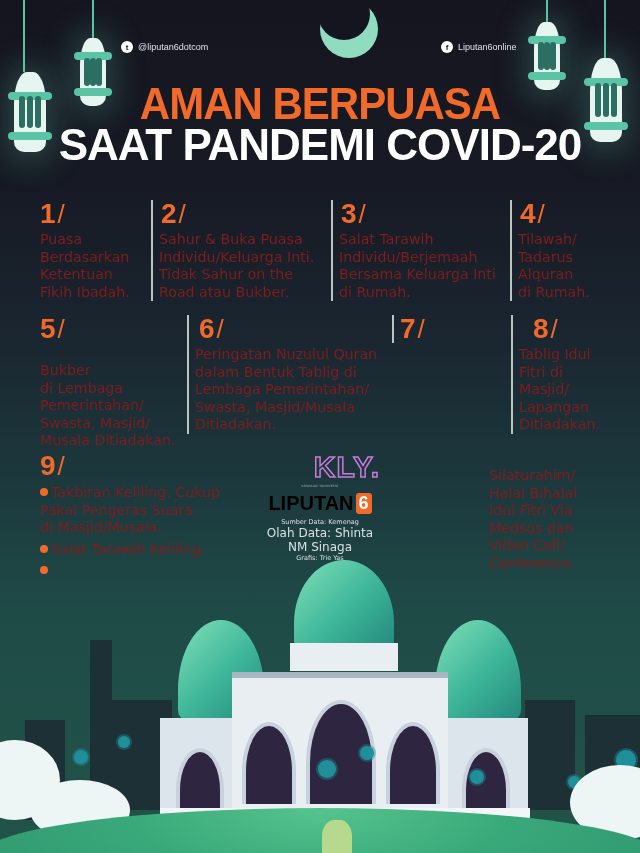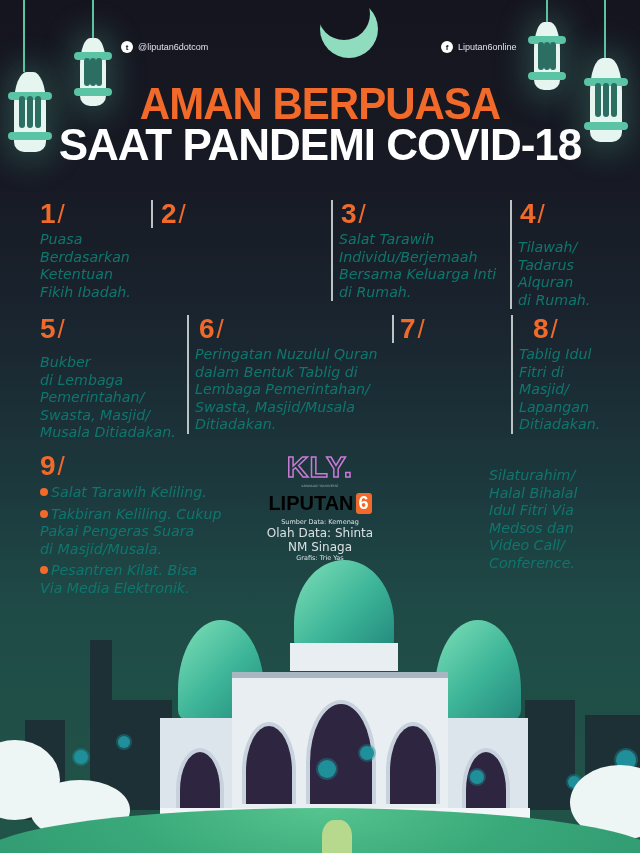--- a/index.html
+++ b/index.html
@@ -16,21 +16,21 @@
   .social { font-size:9px; color:#dfe3e8; display:flex; align-items:center; gap:5px; font-family:"Liberation Sans", sans-serif; }
   .social .ic { width:12px; height:12px; border-radius:50%; background:#fff; color:#15151f; font-size:8px; font-weight:bold; display:flex; align-items:center; justify-content:center; }
 
   
   .title1 { left:0; width:640px; top:80px; text-align:center; font-family:"Liberation Sans", sans-serif; font-weight:bold; font-size:42px; color:#f26a2a; letter-spacing:-1px; transform:scaleY(1.05); }
   .title2 { left:0; width:640px; top:120px; text-align:center; font-family:"Liberation Sans", sans-serif; font-weight:bold; font-size:44px; color:#ffffff; letter-spacing:-1px; }
 
   
   .num { font-family:"Liberation Sans", sans-serif; font-weight:bold; font-size:28px; color:#f26a2a; line-height:28px; }
   .num .slash { font-weight:normal; font-size:26px; margin-left:2px; }
-  .item-text { font-size:14.2px; line-height:17.5px; color:#0f766e; white-space:pre-line;font-style:italic; }
+  .item-text { font-size:14.2px; line-height:17.5px; color:#7f1d1d; white-space:pre-line; }
   .bar { border-left:2px solid #b9c4c3; padding-left:6px; }
 
   .lantern-rope { width:2px; background:#5bc4a4; }
   .lantern { background:#e7f5f1; border-radius:40% 40% 10px 10px; box-shadow:0 0 30px 10px rgba(91,196,164,0.25); }
   .lantern .cap { position:absolute; left:-6px; right:-6px; height:8px; background:#5bc4a4; border-radius:4px; }
   .lantern .slot { position:absolute; top:30%; width:6px; height:40%; background:#2d6e62; border-radius:3px; }
 
   .bullet { display:inline-block; width:8px; height:8px; border-radius:50%; background:#f26a2a; margin-right:3px; vertical-align:1px; }
 
   
@@ -84,50 +84,54 @@
 <div class="abs social" style="left:121px;top:41px;">
   <span class="ic">t</span>
   <span>@liputan6dotcom</span>
 </div>
 <div class="abs social" style="left:441px;top:41px;">
   <span class="ic">f</span>
   <span>Liputan6online</span>
 </div>
 
 <div class="abs title1">AMAN BERPUASA</div>
-<div class="abs title2">SAAT PANDEMI COVID-18</div>
+<div class="abs title2">SAAT PANDEMI COVID-20</div>
 
 <div class="abs" style="left:40px;top:200px;">
   <div class="num"><span>1</span><span class="slash">/</span></div>
   <div class="item-text" style="margin-top:3px;">Puasa
 Berdasarkan
 Ketentuan
 Fikih Ibadah.</div>
 </div>
 <div class="abs bar" style="left:151px;top:200px;">
   <div class="num" style="margin-left:2px;"><span>2</span><span class="slash">/</span></div>
+  <div class="item-text" style="margin-top:3px;">Sahur &amp; Buka Puasa
+Individu/Keluarga Inti.
+Tidak Sahur on the
+Road atau Bukber.</div>
 </div>
 <div class="abs bar" style="left:331px;top:200px;">
   <div class="num" style="margin-left:2px;"><span>3</span><span class="slash">/</span></div>
   <div class="item-text" style="margin-top:3px;">Salat Tarawih
 Individu/Berjemaah
 Bersama Keluarga Inti
 di Rumah.</div>
 </div>
 <div class="abs bar" style="left:510px;top:200px;">
   <div class="num" style="margin-left:2px;"><span>4</span><span class="slash">/</span></div>
-  <div class="item-text" style="margin-top:11px;">Tilawah/
+  <div class="item-text" style="margin-top:3px;">Tilawah/
 Tadarus
 Alquran
 di Rumah.</div>
 </div>
 
 <div class="abs" style="left:40px;top:315px;">
   <div class="num"><span>5</span><span class="slash">/</span></div>
-  <div class="item-text" style="margin-top:11px;">Bukber
+  <div class="item-text" style="margin-top:19px;">Bukber
 di Lembaga
 Pemerintahan/
 Swasta, Masjid/
 Musala Ditiadakan.</div>
 </div>
 <div class="abs bar" style="left:187px;top:315px;">
   <div class="num" style="margin-left:4px;"><span>6</span><span class="slash">/</span></div>
   <div class="item-text" style="margin-top:3px;">Peringatan Nuzulul Quran
 dalam Bentuk Tablig di
 Lembaga Pemerintahan/
@@ -141,30 +145,29 @@
   <div class="num" style="margin-left:14px;"><span>8</span><span class="slash">/</span></div>
   <div class="item-text" style="margin-top:3px;">Tablig Idul
 Fitri di
 Masjid/
 Lapangan
 Ditiadakan.</div>
 </div>
 
 <div class="abs" style="left:40px;top:452px;width:220px;">
   <div class="num"><span>9</span><span class="slash">/</span></div>
-  <div class="item-text" style="margin-top:4px;"><span class="bullet"></span><span>Salat Tarawih Keliling.</span></div>
   <div class="item-text" style="margin-top:4px;"><span class="bullet"></span><span>Takbiran Keliling. Cukup
 Pakai Pengeras Suara
 di Masjid/Musala.</span></div>
-  <div class="item-text" style="margin-top:4px;"><span class="bullet"></span><span>Pesantren Kilat. Bisa
-Via Media Elektronik.</span></div>
+  <div class="item-text" style="margin-top:4px;"><span class="bullet"></span><span>Salat Tarawih Keliling.</span></div>
+  <div class="item-text" style="margin-top:4px;"><span class="bullet"></span></div>
 </div>
 
 <div class="abs" style="left:260px;top:452px;width:120px;text-align:center;">
-  <div style="font-family:'Liberation Sans',sans-serif;font-size:30px;font-weight:bold;color:transparent;-webkit-text-stroke:1.5px #c87ad6;letter-spacing:1px;line-height:30px;">KLY.</div>
+  <div style="font-family:'Liberation Sans',sans-serif;font-size:30px;font-weight:bold;color:transparent;-webkit-text-stroke:1.5px #c87ad6;letter-spacing:1px;line-height:30px;text-align:right;">KLY.</div>
   <div style="font-size:3px;color:#9aa;margin-top:2px;">KAPANLAGI YOUNIVERSE</div>
   <div style="margin-top:4px;display:flex;justify-content:center;align-items:center;gap:2px;">
     <span style="font-family:'Liberation Sans',sans-serif;font-weight:bold;font-size:20px;color:#000000;">LIPUTAN</span>
     <span style="font-family:'Liberation Sans',sans-serif;font-weight:bold;font-size:18px;color:#fff;background:#f26a2a;border-radius:3px;padding:0 3px;line-height:21px;">6</span>
   </div>
   <div style="font-size:6.5px;color:#d9e0e2;margin-top:3px;">Sumber Data: Kemenag</div>
   <div style="font-size:12px;color:#d9e0e2;">Olah Data: Shinta NM Sinaga</div>
   <div style="font-size:6.5px;color:#d9e0e2;">Grafis: Trie Yas</div>
 </div>
 

